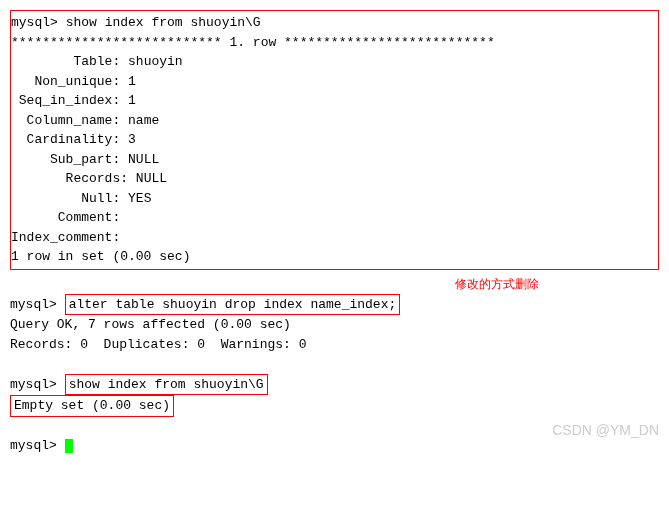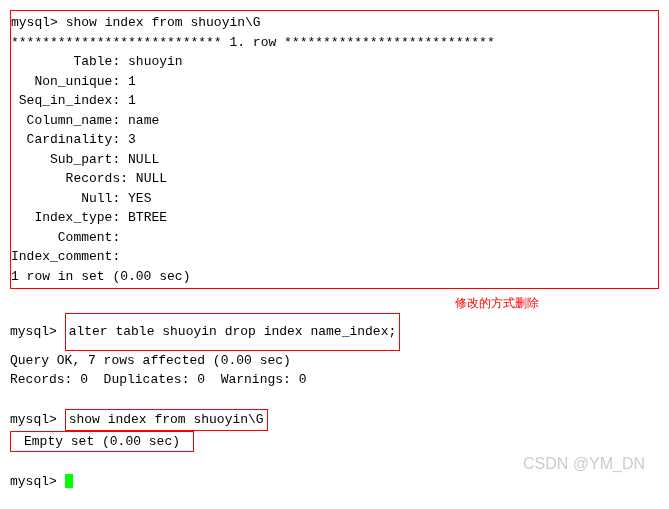--- a/index.html
+++ b/index.html
@@ -21,76 +21,75 @@
     }
     .box1 {
       border: 1px solid #ff0000;
       padding-bottom: 2px;
       padding-top: 2px;
       margin-bottom: 5px;
     }
     .box2 {
       border: 1px solid #ff0000;
       display: inline-block;
-      padding: 8px 3px;
+      padding: 0 3px;
     }
     .box3 {
       border: 1px solid #ff0000;
       display: inline-block;
       padding: 0 3px;
     }
     .box4 {
       border: 1px solid #ff0000;
       display: inline-block;
-      padding: 0 13px;
+      padding: 0 3px;
     }
     .annotation {
       position: absolute;
       color: #ff0000;
       font-family: sans-serif;
       font-size: 12px;
       right: 120px;
       top: 0;
       margin-left: 28px;
     }
     .cursor {
       display: inline-block;
       width: 8px;
       height: 14px;
       background: #00ff00;
       vertical-align: middle;
     }
     .watermark {
       position: absolute;
       bottom: 15px;
-      right: 14px;
+      right: 0;
       color: #ccc;
       font-family: sans-serif;
-      font-size: 16px;
+      font-size: 14px;
     }
     .container {
       position: relative;
     }
   </style>
 </head>
 <body>
 
 <div class="container">
   <div class="box1">
     <div class="line"><span>mysql&gt;</span> <span>show index from shuoyin\G</span></div>
     <div class="line row-sep">*************************** 1. row ***************************</div>
     <div class="line"><span>        Table</span>: <span>shuoyin</span></div>
     <div class="line"><span>   Non_unique</span>: <span>1</span></div>
     <div class="line"><span> Seq_in_index</span>: <span>1</span></div>
     <div class="line"><span>  Column_name</span>: <span>name</span></div>
     <div class="line"><span>  Cardinality</span>: <span>3</span></div>
     <div class="line"><span>     Sub_part</span>: <span>NULL</span></div>
     <div class="line"><span>       Records</span>: <span>NULL</span></div>
     <div class="line"><span>         Null</span>: <span>YES</span></div>
-    <div class="line"><span>   Index_type</span>: <span>BTREE</span></div>
     <div class="line"><span>      Comment</span>:<span></span></div>
     <div class="line"><span>Index_comment</span>:<span></span></div>
     <div class="line">1 row in set (0.00 sec)</div>
   </div>
 
   <div class="line" style="position:relative; height:19px;">
     <span class="annotation">修改的方式删除</span>
   </div>
 
   <div class="line"><span>mysql&gt;</span> <span class="box2"><span>alter table shuoyin drop index name_index;</span></span></div>

